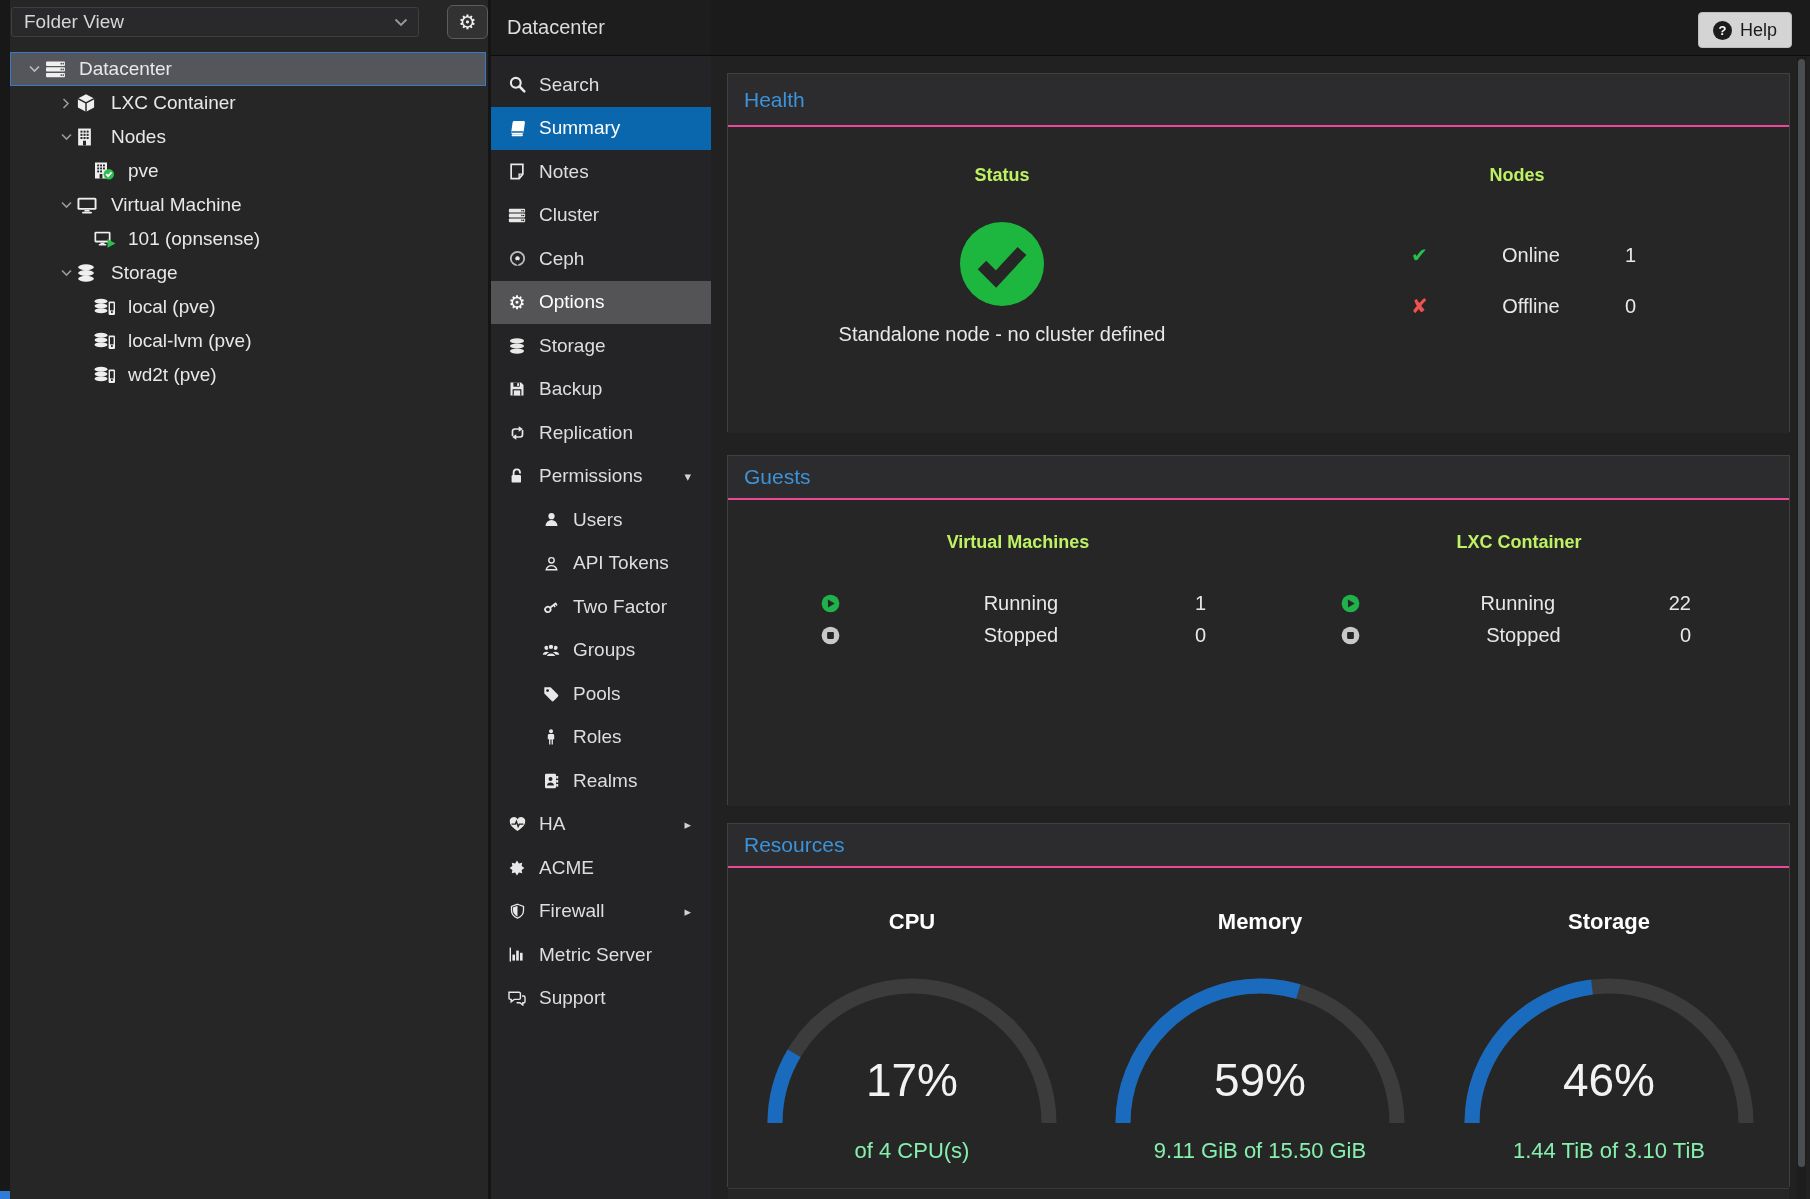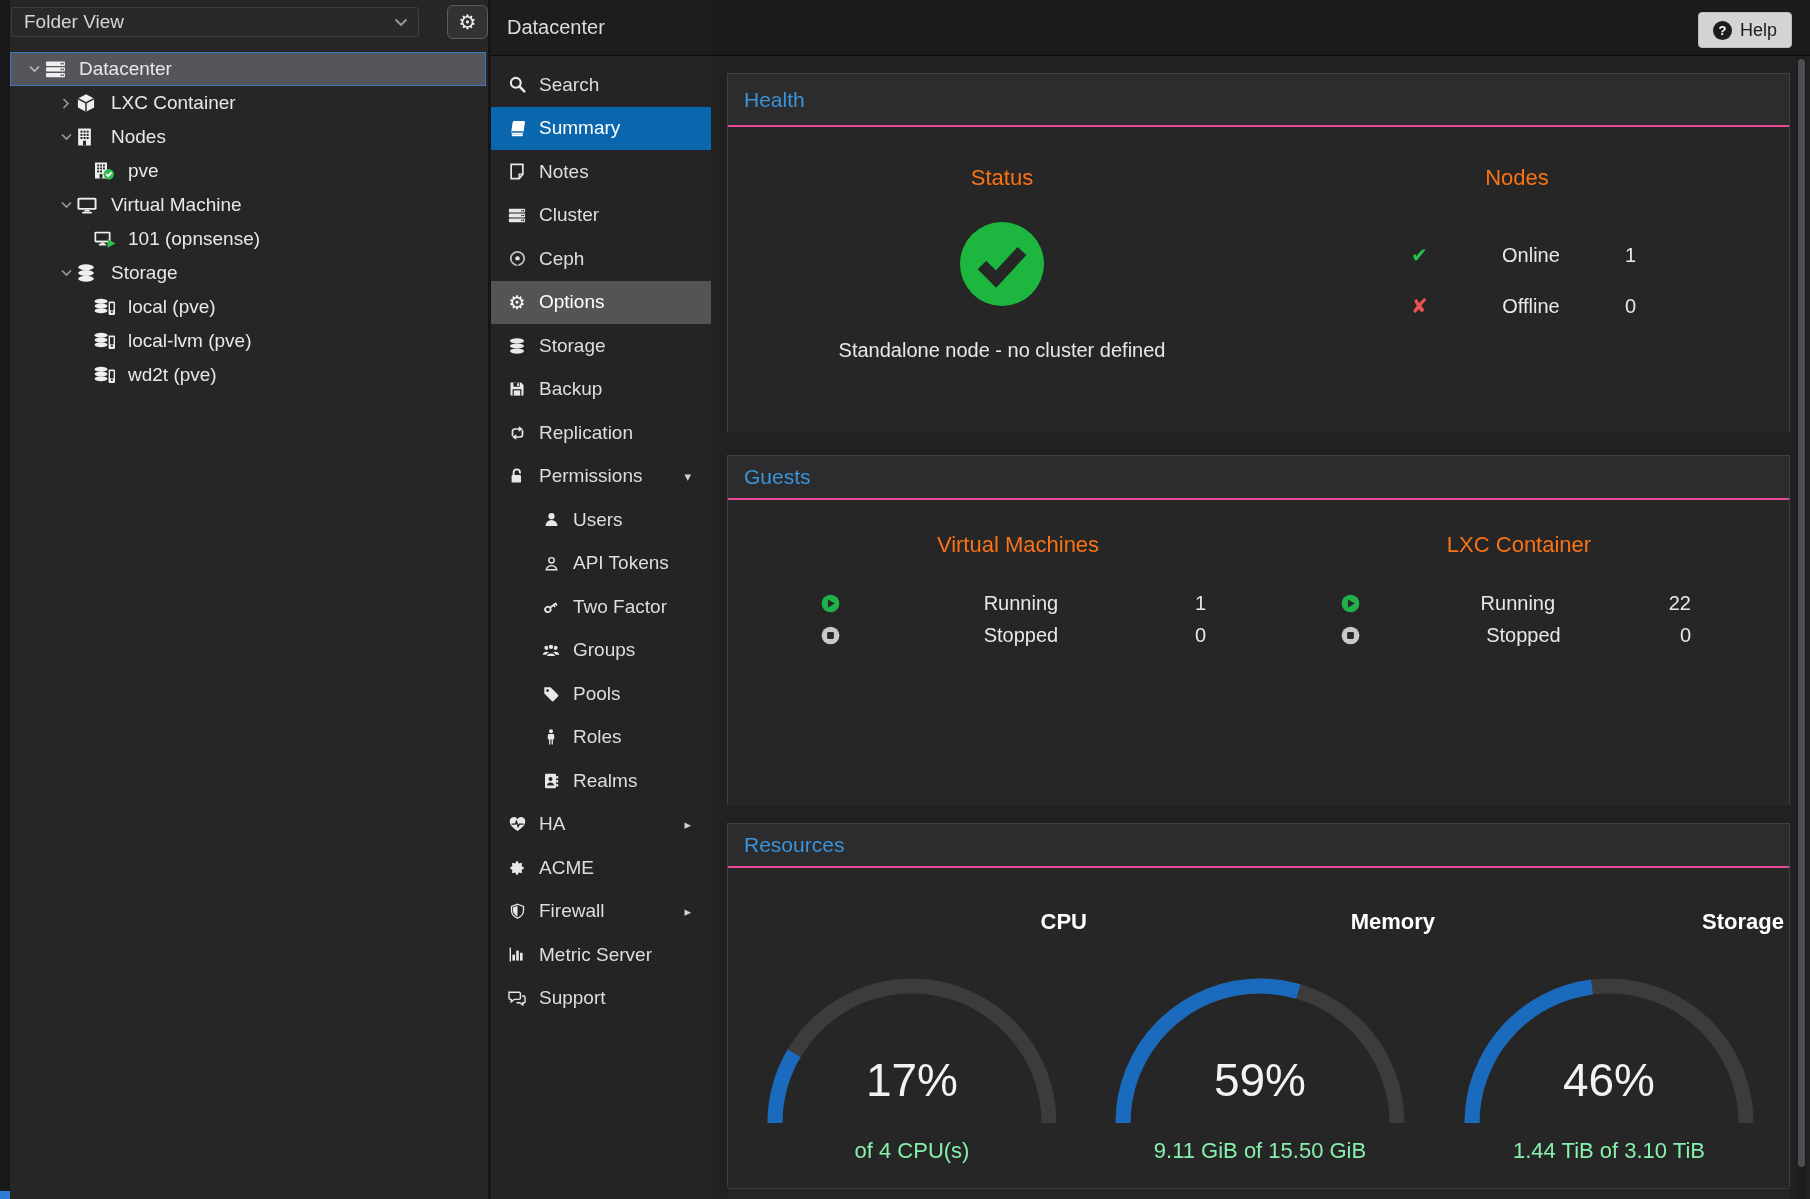--- a/index.html
+++ b/index.html
@@ -48,33 +48,33 @@
   .help-btn{position:absolute;right:18px;top:12px;height:34px;padding:0 14px;background:#d4d4d4;
             border:1px solid #bcbcbc;border-radius:4px;display:flex;align-items:center;gap:8px;
             color:#1a1a1a;font-size:18px;cursor:pointer;}
   .help-q{width:19px;height:19px;border-radius:50%;background:#1c1c1c;color:#fff;font-size:13px;font-weight:bold;
           display:flex;align-items:center;justify-content:center;}
 
   .panel{position:absolute;left:727px;width:1063px;border:1px solid #404040;box-sizing:border-box;background:#262626;}
   .panel-header{background:#2c2c2e;border-bottom:2px solid #ec4899;display:flex;align-items:center;
                 padding-left:16px;font-size:21px;color:#3b93d9;}
   .panel-body{position:relative;background:#262626;overflow:hidden;}
-  .sec-head{position:absolute;font-size:22px;font-weight:normal;color:#f97316;text-align:center;}
+  .sec-head{position:absolute;font-size:18px;font-weight:bold;color:#bef264;text-align:center;}
   .plain-txt{position:absolute;font-size:20px;color:#e8e8e8;text-align:center;}
 
   .kv-col{position:absolute;display:flex;flex-direction:column;}
   .kv-row{display:flex;align-items:center;height:30px;font-size:20px;color:#e8e8e8;}
   .kv-ico{width:26px;flex:none;display:flex;align-items:center;}
   .kv-label{flex:1;text-align:center;}
   .kv-value{flex:none;text-align:right;}
   .ok-glyph{color:#23c04b;font-size:20px;}
   .bad-glyph{color:#ee5253;font-size:20px;}
 
   .gauge-col{position:absolute;width:350px;}
-  .gauge-title{position:absolute;top:41px;left:0;right:0;height:30px;font-size:22px;font-weight:bold;color:#fff;text-align:right;}
+  .gauge-title{position:absolute;top:41px;left:0;right:0;height:30px;font-size:22px;font-weight:bold;color:#fff;text-align:center;}
   .gauge-svg{position:absolute;top:110px;left:25px;}
   .gauge-pct{position:absolute;top:185px;left:0;right:0;height:54px;font-size:46px;color:#f2f2f2;text-align:center;line-height:54px;}
   .gauge-sub{position:absolute;top:270px;left:0;right:0;height:28px;font-size:22px;color:#86efac;text-align:center;}
   .res-divider{position:absolute;left:0;right:0;top:320px;border-top:1px solid #393939;}
 
   .scrollbar{position:absolute;left:1797px;top:57px;width:9px;height:1142px;background:#1d1d1d;}
   .scroll-thumb{position:absolute;left:1px;top:2px;width:7px;height:1108px;background:#4a4d52;border-radius:4px;}
 </style>
 </head>
 <body>
@@ -558,21 +558,21 @@
     </div>
     <div class="panel-body" style="height:306px">
 
       <div class="sec-head" style="left:0;width:548px;top:38px">Status</div>
       <div style="position:absolute;left:231px;top:94px">
         <svg width="86" height="86" viewBox="0 0 86 86">
             <circle cx="43" cy="43" r="42" fill="#1db63f"></circle>
             <polyline points="23,44 37,58 63,30" fill="none" stroke="#262626" stroke-width="12"></polyline>
           </svg>
       </div>
-      <div class="plain-txt" style="left:0;width:548px;top:212px">Standalone node - no cluster defined</div>
+      <div class="plain-txt" style="left:0;width:548px;top:196px">Standalone node - no cluster defined</div>
 
       <div class="sec-head" style="left:689px;width:200px;top:38px">Nodes</div>
       <div class="kv-col" style="left:683px;top:113px;width:225px;gap:21px">
         <div class="kv-row">
           <span class="kv-ico ok-glyph">✔</span>
           <span class="kv-label">Online</span>
           <span class="kv-value">1</span>
         </div>
         <div class="kv-row">
           <span class="kv-ico bad-glyph">✘</span>

